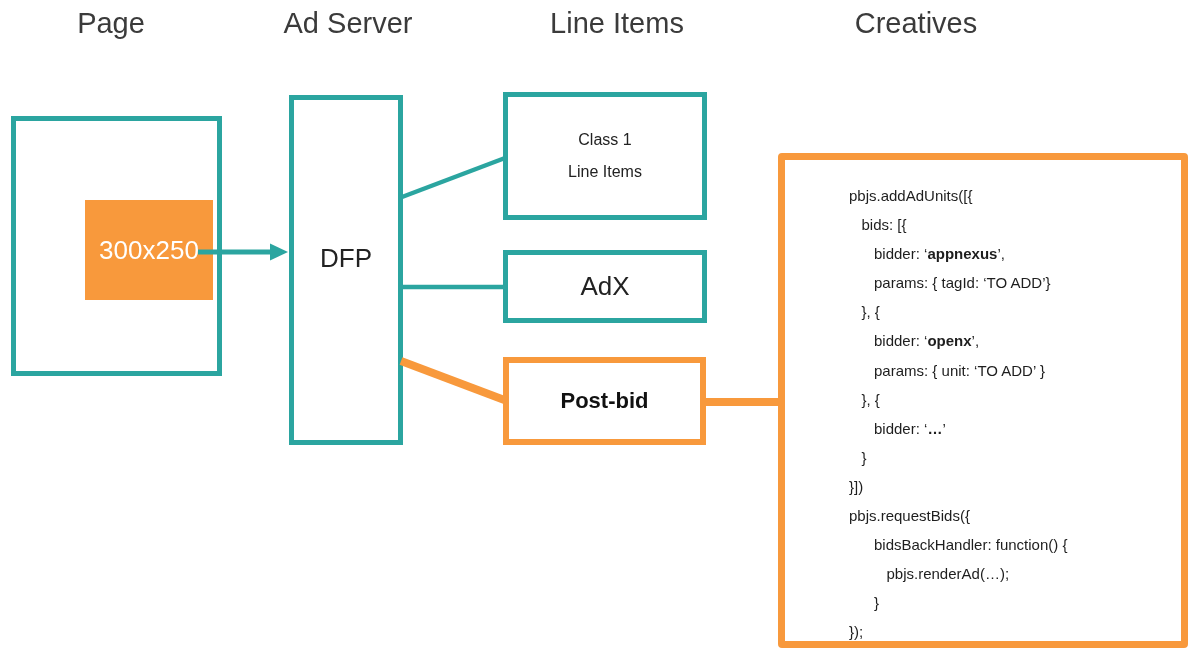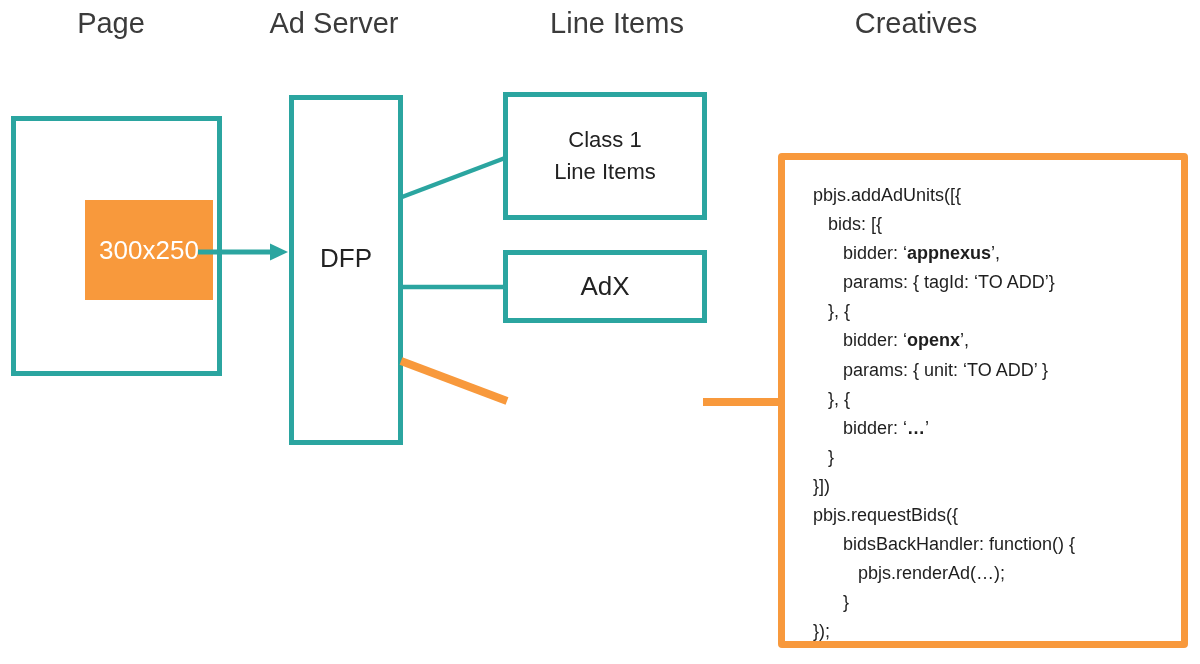--- a/index.html
+++ b/index.html
@@ -14,53 +14,54 @@
     background:#fff;
     font-family:"Liberation Sans",sans-serif;
   }
   .hdr{
     position:absolute;top:7px;
     transform:translateX(-50%);
     font-size:29px;color:#3b3b3b;
     white-space:nowrap;
   }
   .hdr.page{left:111px;}
-  .hdr.adserver{left:334px;text-align:center;}
+  .hdr.adserver{left:348px;text-align:center;}
   .hdr.lineitems{left:617px;}
   .hdr.creatives{left:916px;}
 
   .box{
     position:absolute;
     box-sizing:border-box;
     background:#fff;
     display:flex;align-items:center;justify-content:center;
     color:#222;
   }
   .teal-border{border:5px solid var(--teal);}
   .orange-border{border:6px solid var(--orange);}
 
   #page-box{left:11px;top:116px;width:211px;height:260px;}
   #ad-slot{
     left:70px;top:200px;width:128px;height:100px;
     background:var(--orange);color:#fff;font-size:26px;margin-left:15px;
   }
   #dfp-box{left:289px;top:95px;width:114px;height:350px;font-size:26px;padding-bottom:24px;}
-  #class1-box{left:503px;top:92px;width:204px;height:128px;font-size:22px;text-align:center;line-height:32px;flex-direction:column;}
+  #class1-box{left:503px;top:92px;width:204px;height:128px;font-size:16px;text-align:center;line-height:32px;flex-direction:column;}
   #adx-box{left:503px;top:250px;width:204px;height:73px;font-size:26px;}
   #postbid-box{left:503px;top:357px;width:203px;height:88px;font-size:22px;font-weight:bold;color:#111;}
   #code-box{
     left:778px;top:153px;width:410px;height:495px;
     border:7px solid var(--orange);border-radius:4px;
     align-items:flex-start;justify-content:flex-start;
   }
   #code-block{
     padding:21px 4px 0 28px;
-    font-size:18px;line-height:29.1px;
+    font-size:15px;line-height:29.1px;
     color:#1e1e1e;
     white-space:pre;
+    margin-left:36px;
   }
   #connectors{
     position:absolute;left:0;top:0;width:1200px;height:664px;
     pointer-events:none;
   }
   .teal-stroke{stroke:var(--teal);}
   .teal-fill{fill:var(--teal);}
   .orange-stroke{stroke:var(--orange);}
 </style>
 </head>
@@ -82,20 +83,23 @@
     <span>DFP</span>
   </div>
 
   <div class="box teal-border" id="class1-box">
     <div>Class 1</div>
     <div>Line Items</div>
   </div>
   <div class="box teal-border" id="adx-box">
     <span>AdX</span>
   </div>
+  <div class="box orange-border" id="postbid-box">
+    <span>Post-bid</span>
+  </div>
 
   <div class="box" id="code-box">
     <div id="code-block"><div><span>pbjs.addAdUnits([{</span></div><div><span>   bids: [{</span></div><div><span>      bidder: ‘</span><span style="font-weight: bold;">appnexus</span><span>’,</span></div><div><span>      params: { tagId: ‘TO ADD’}</span></div><div><span>   }, {</span></div><div><span>      bidder: ‘</span><span style="font-weight: bold;">openx</span><span>’,</span></div><div><span>      params: { unit: ‘TO ADD’ }</span></div><div><span>   }, {</span></div><div><span>      bidder: ‘</span><span style="font-weight: bold;">…</span><span>’</span></div><div><span>   }</span></div><div><span>}])</span></div><div><span>pbjs.requestBids({</span></div><div><span>      bidsBackHandler: function() {</span></div><div><span>         pbjs.renderAd(…);</span></div><div><span>      }</span></div><div><span>});</span></div></div>
   </div>
 
   <svg id="connectors" viewBox="0 0 1200 664" xmlns="http://www.w3.org/2000/svg">
     <line class="teal-stroke" x1="198" y1="252" x2="276" y2="252" stroke-width="5"></line>
     <polygon class="teal-fill" points="288,252 270,243.5 270,260.5"></polygon>
     <line class="teal-stroke" x1="402" y1="197" x2="505" y2="158" stroke-width="4.5"></line>
     <line class="teal-stroke" x1="402" y1="287" x2="505" y2="287" stroke-width="4.5"></line>

